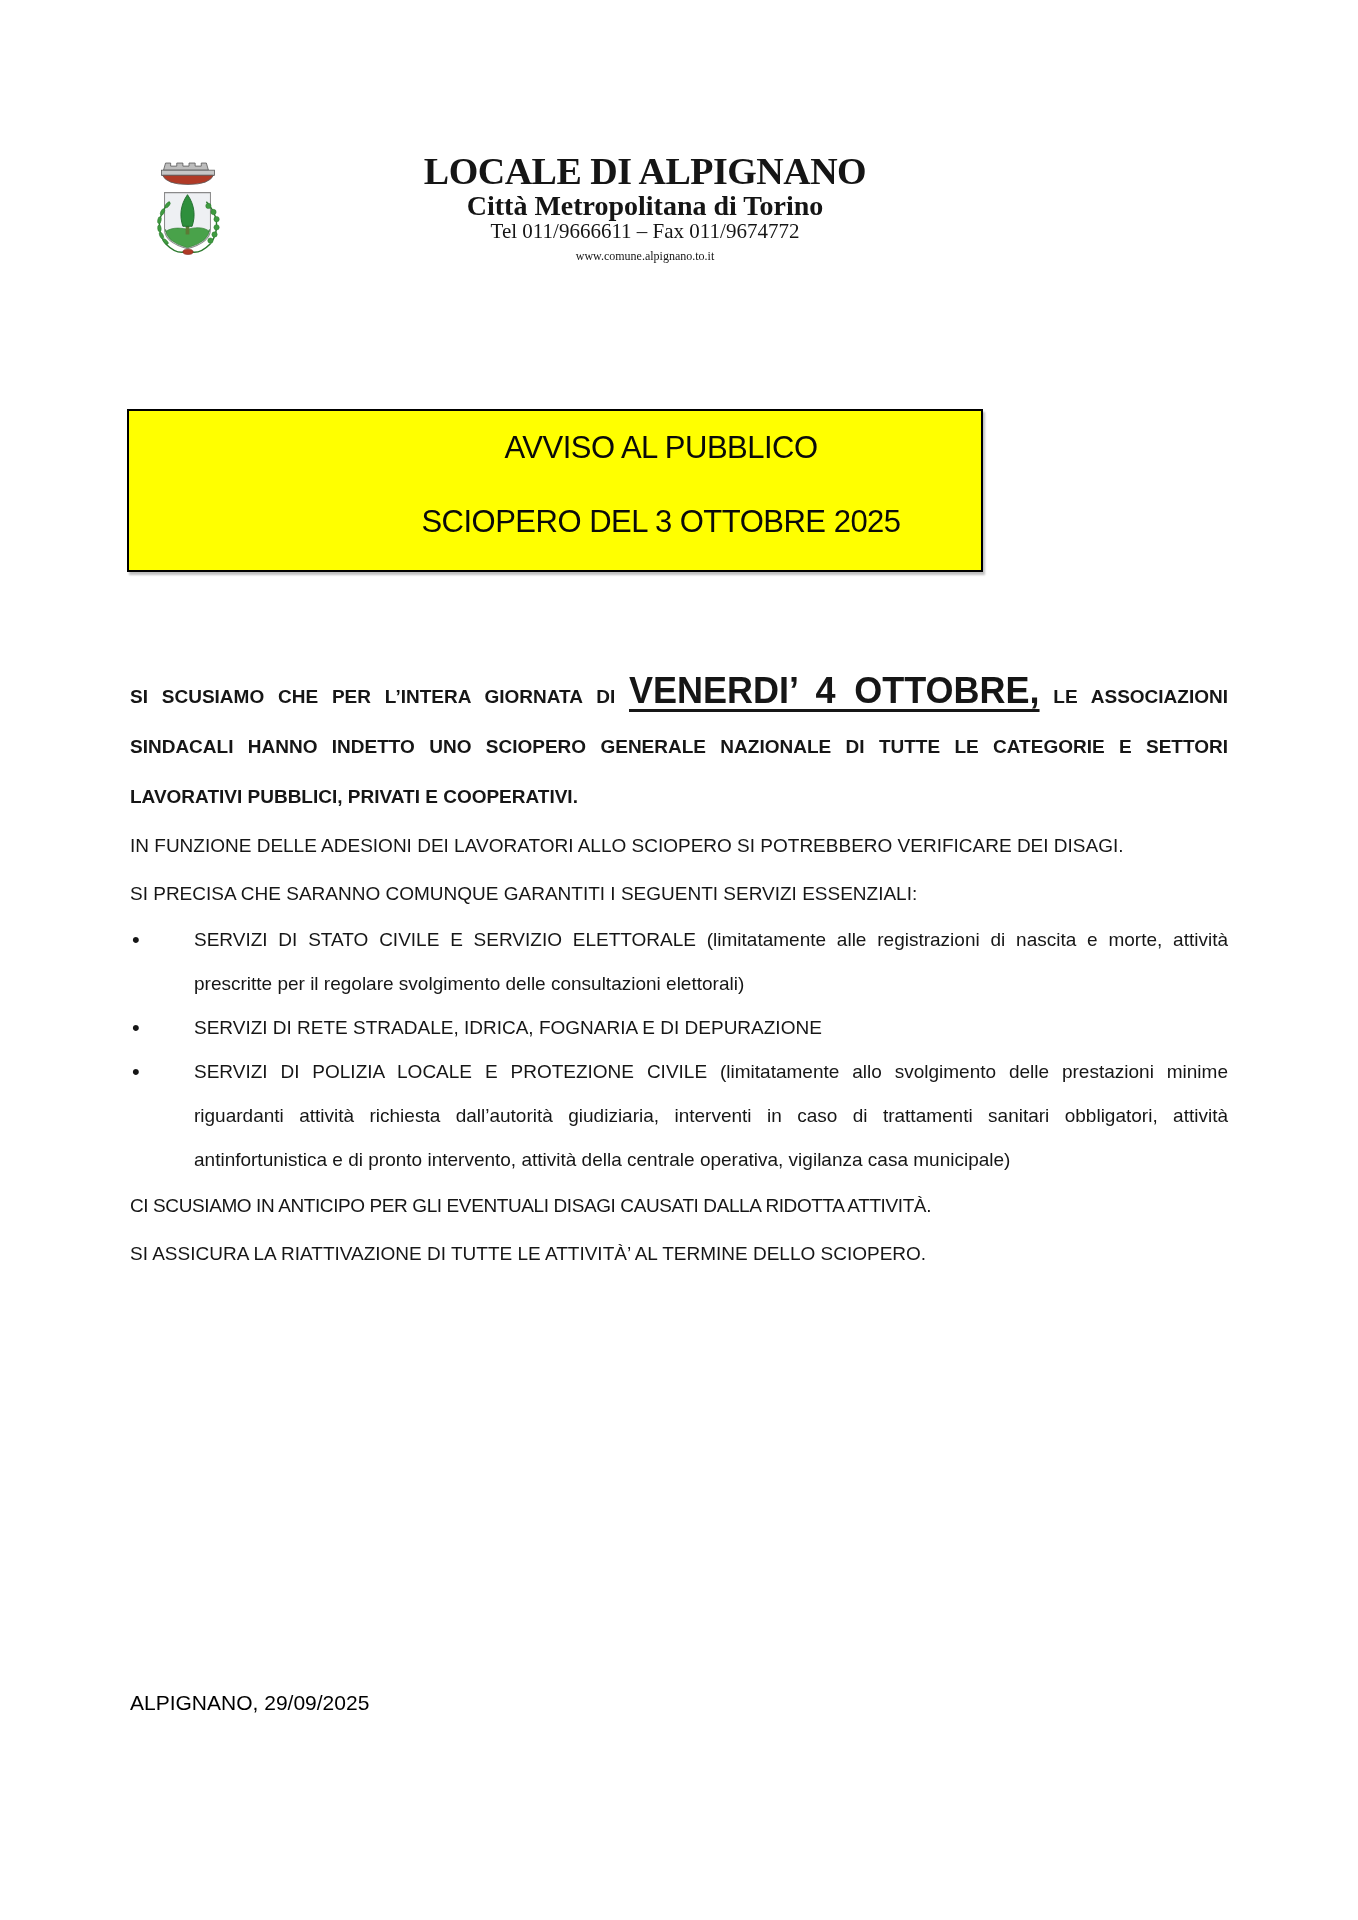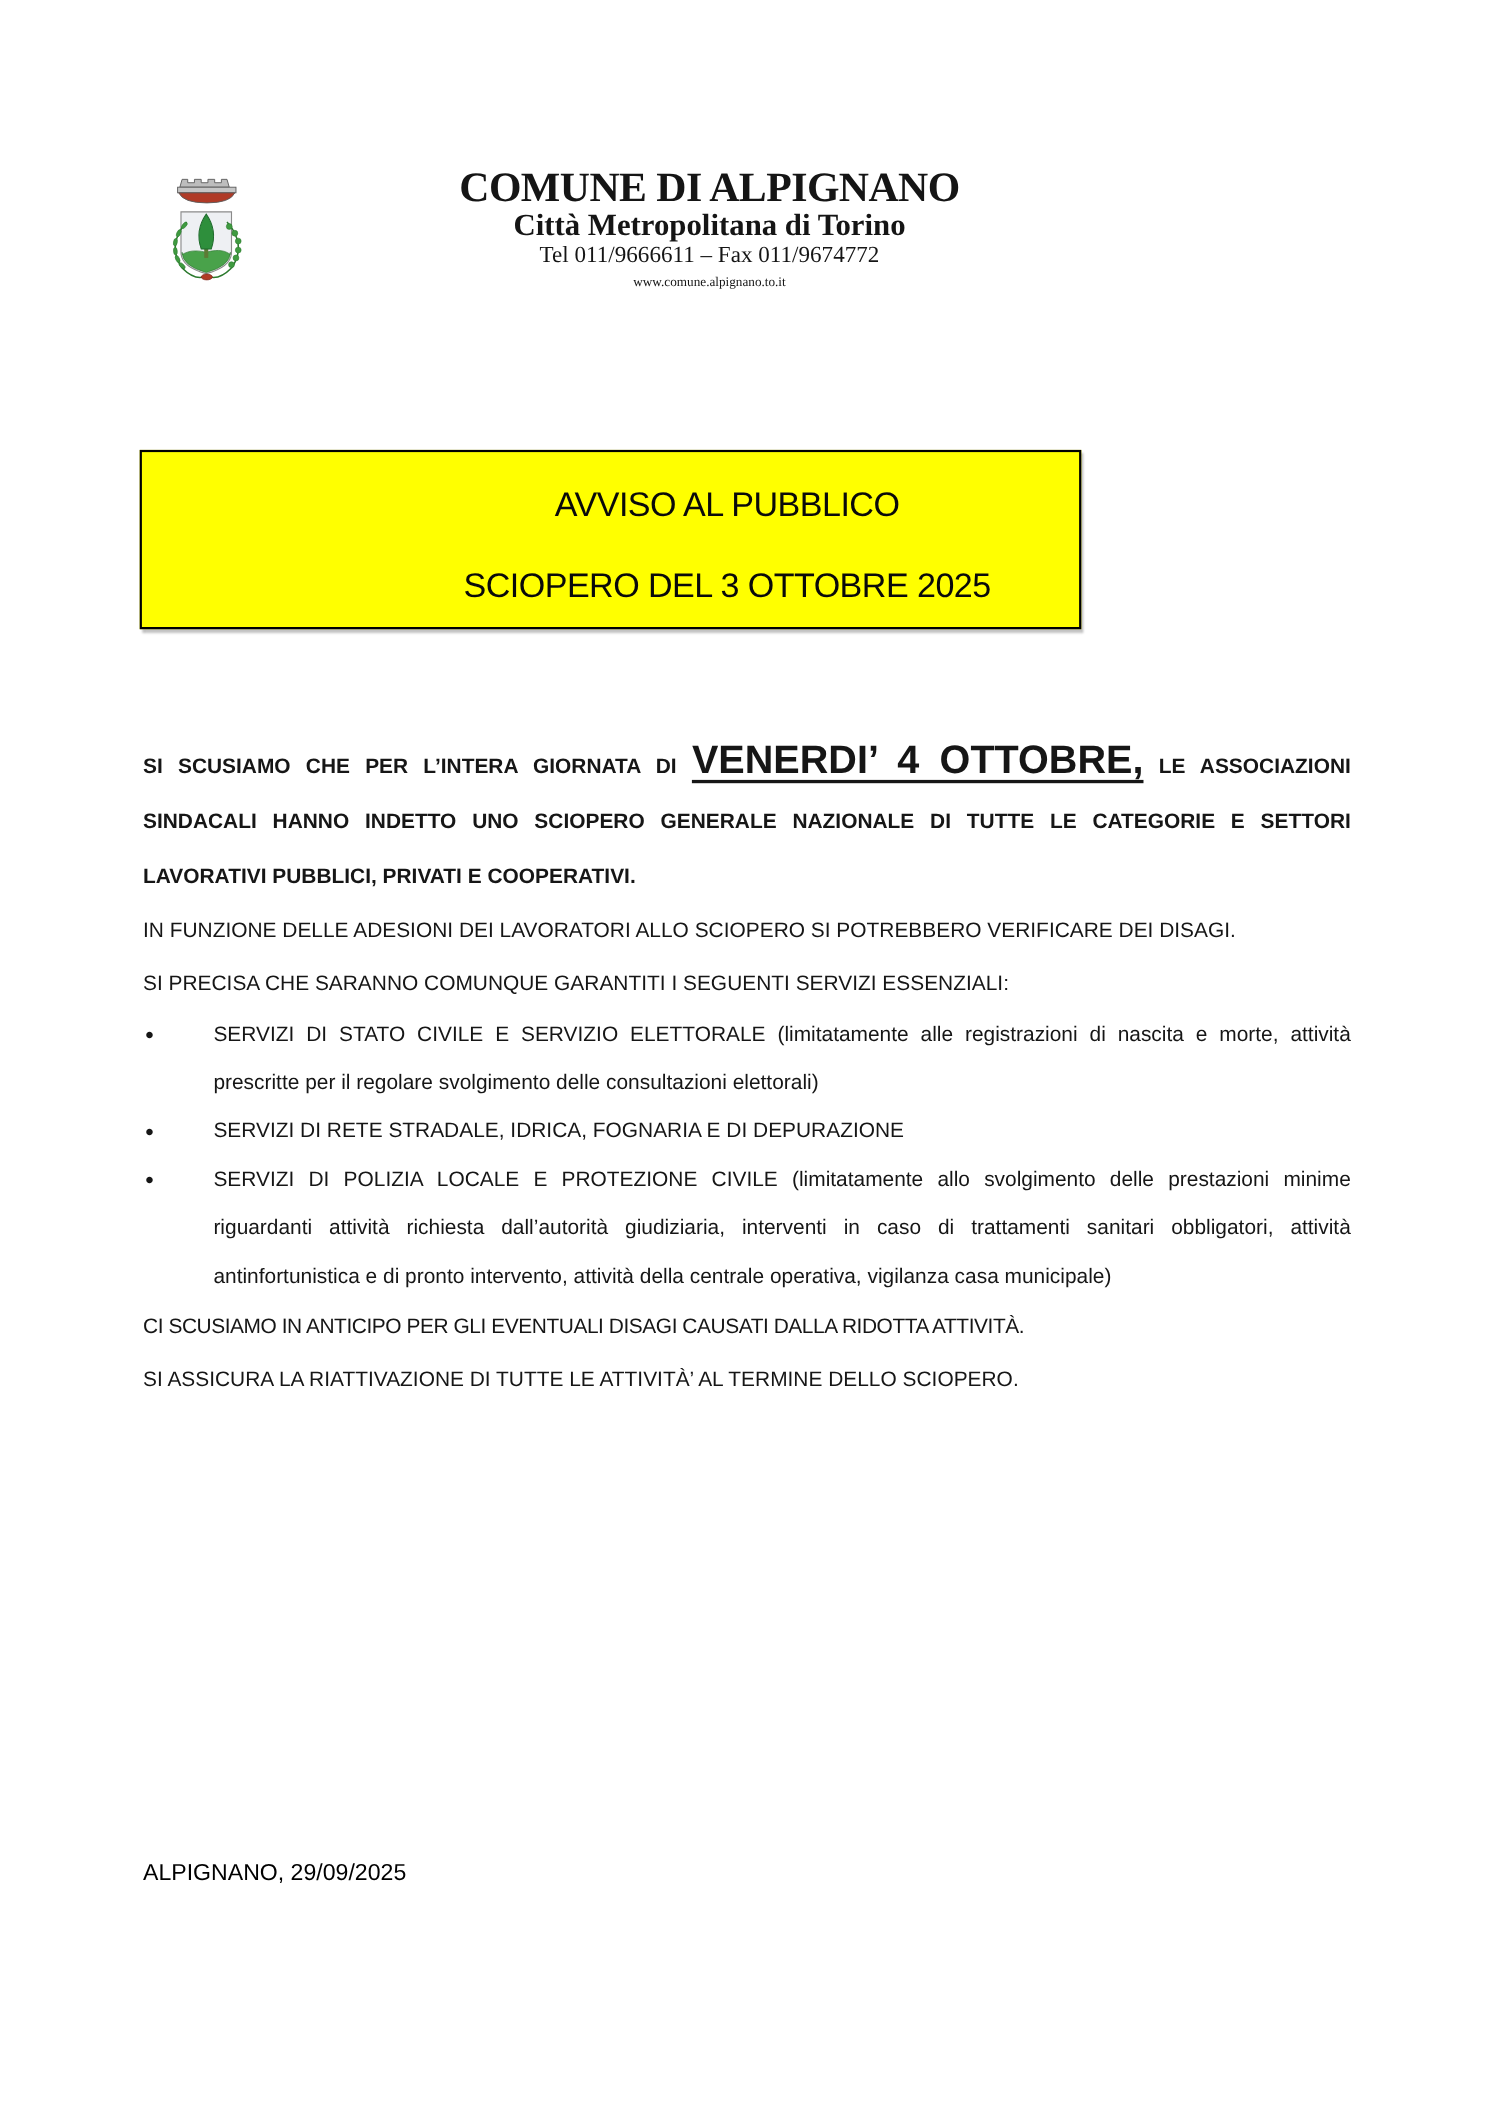--- a/index.html
+++ b/index.html
@@ -37,21 +37,21 @@
   
   .banner{
     position:absolute; left:127px; top:409px; width:852px; height:159px;
     background:#FFFF00;
     border:2px solid #000000;
     box-shadow:2px 3px 2px rgba(0,0,0,0.25);
     text-align:center;
     box-sizing:content-box;
   }
   .banner-inner{
-    padding-top:31px; padding-left:212px;
+    padding-top:20px; padding-left:212px;
     font-size:31px; line-height:34px; letter-spacing:-0.5px;
     color:#0a0a0a;
   }
   .banner-line2{ margin-top:40px; }
   
   .doc-body{
     position:absolute; left:130px; top:666px; width:1098px;
     font-size:19px; color:#161616;
   }
   .doc-body p{ margin:0; text-align:justify; }
@@ -121,21 +121,21 @@
         <circle cx="67" cy="72" r="2.6"></circle>
         <circle cx="63" cy="78" r="2.6"></circle>
       </g>
 
       <path d="M19,81 C27,89 35,91 41,88 M63,81 C55,89 47,91 41,88" fill="none" stroke="#2c7a2e" stroke-width="1.4"></path>
       <ellipse cx="41" cy="89" rx="5" ry="2.6" fill="#b03a26" stroke="#7c2418" stroke-width="0.6"></ellipse>
     </svg>
   </div>
 
   <div class="header-text">
-    <div class="header-title">COMUNE DI ALPIGNANO</div>
+    <div class="header-title">LOCALE DI ALPIGNANO</div>
     <div class="header-subtitle">Città Metropolitana di Torino</div>
     <div class="header-phone">Tel 011/9666611 –  Fax 011/9674772</div>
     <div class="header-web">www.comune.alpignano.to.it</div>
   </div>
 
   <div class="banner">
     <div class="banner-inner">
       <div class="banner-line1">AVVISO AL PUBBLICO</div>
       <div class="banner-line2">SCIOPERO DEL 3 OTTOBRE 2025</div>
     </div>

